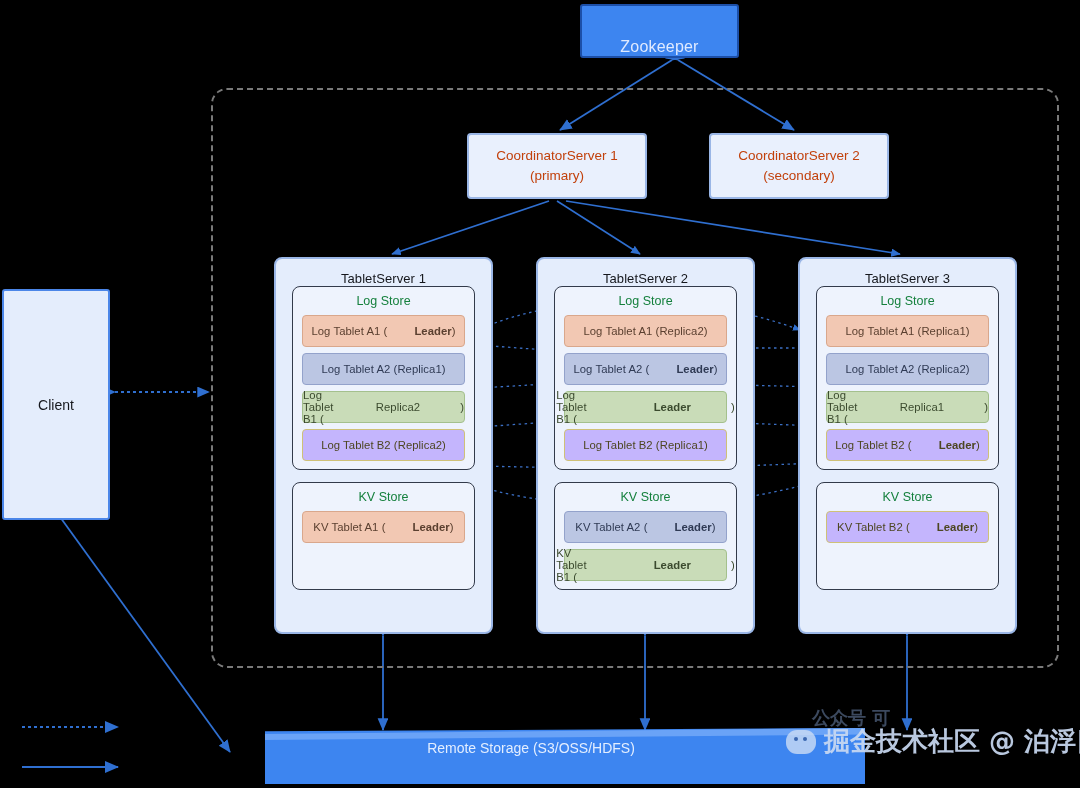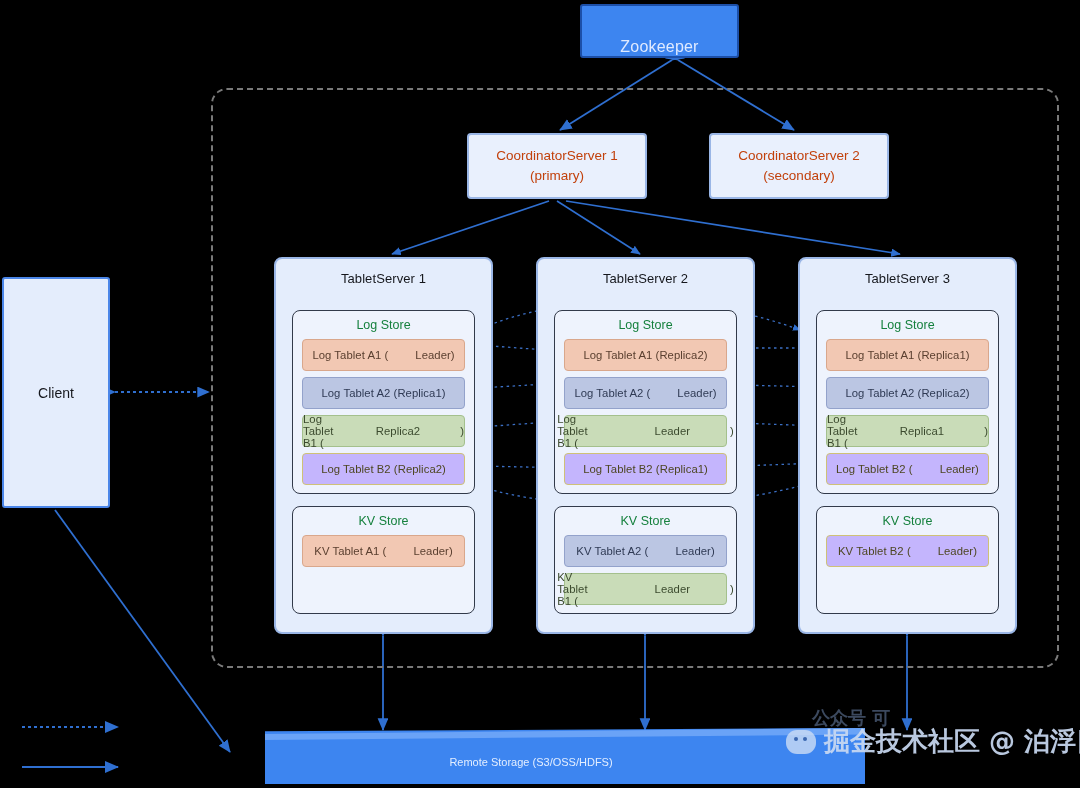--- a/index.html
+++ b/index.html
@@ -48,21 +48,21 @@
   
   .ts{
     background:#e4edfc;border:2px solid #9ab6e6;border-radius:8px;
     padding-top:8px;
   }
   .ts1{left:274px;top:257px;width:219px;height:377px;}
   .ts2{left:536px;top:257px;width:219px;height:377px;}
   .ts3{left:798px;top:257px;width:219px;height:377px;}
   .ts-title{
     text-align:center;font-size:13px;color:#15171c;
-    margin:4px 0 24px;letter-spacing:.1px;
+    margin:4px 0 0;letter-spacing:.1px;
   }
 
   
   .store{
     margin:0 16px 12px;
     background:#eef3fd;border:1.5px solid #323a4a;border-radius:8px;
     padding:6px 9px 9px;
     box-sizing:border-box;
   }
   .store-title{
@@ -72,29 +72,29 @@
   .kv-store{height:108px;}
 
   
   .tablet{
     height:32px;margin-bottom:6px;border-radius:4px;
     display:flex;align-items:center;justify-content:center;
     font-size:11.3px;color:#3a3020;box-sizing:border-box;
     letter-spacing:.05px;
   }
   .tablet:last-child{margin-bottom:0;}
-  .tablet b{font-weight:400;margin-left:27px;}
+  .tablet b{font-weight:700;margin-left:27px;}
   .c-a1{background:#f2c8b3;border:1.5px solid #d9a78c;color:#5b4030;}
   .c-a2{background:#bbc6e3;border:1.5px solid #93a2cb;color:#2f3a54;}
   .c-b1{background:#c9dcb8;border:1.5px solid #a4c08d;color:#3b4a2e;gap:40px;}
   .c-b2{background:#c4b5fd;border:1.5px solid #cfc177;color:#4d4622;}
 
   
   .client{
-    left:2px;top:277px;width:108px;height:231px;
+    left:2px;top:289px;width:108px;height:231px;
     background:#e4edfc;border:2px solid #4b86e8;border-radius:3px;
     display:flex;align-items:center;justify-content:center;
     font-size:14px;color:#15171c;
   }
 
   
   .remote{
     left:265px;top:728px;width:600px;height:56px;
   }
   .remote .slab{
@@ -102,22 +102,22 @@
     background:#3d85f0;
     clip-path:polygon(0 6%, 100% 0, 100% 100%, 0 100%);
   }
   .remote .slab-top{
     position:absolute;left:0;top:0;width:600px;height:12px;
     background:#6aa3f7;
     clip-path:polygon(0 50%, 100% 0, 100% 55%, 0 100%);
   }
   .remote .rlabel{
     position:absolute;left:0;top:0;width:532px;height:56px;
-    display:flex;align-items:center;justify-content:center;
-    color:#e3eeff;font-size:11px;padding-top:12px;box-sizing:border-box;
+    display:flex;align-items:flex-start;justify-content:center;
+    color:#e3eeff;font-size:14px;padding-top:12px;box-sizing:border-box;
   }
 
   
   .wm{
     position:absolute;left:786px;top:724px;
     display:flex;align-items:center;gap:8px;
     color:#c9d9f2;font-size:26px;font-weight:700;
     opacity:.92;white-space:nowrap;
     font-family:"DejaVu Sans",sans-serif;
   }

